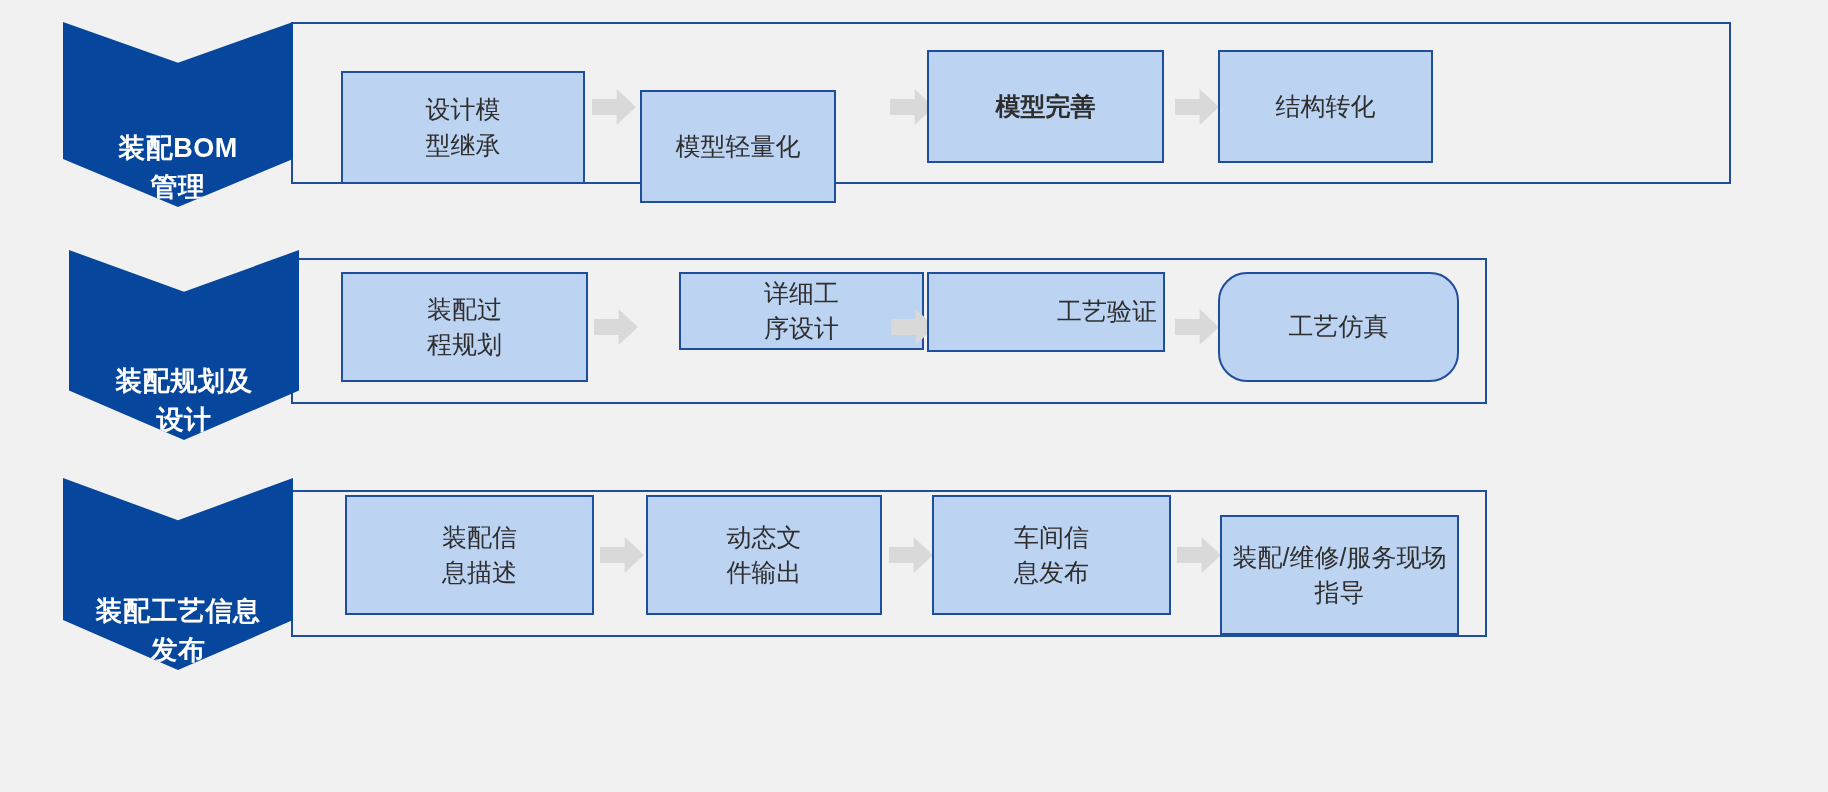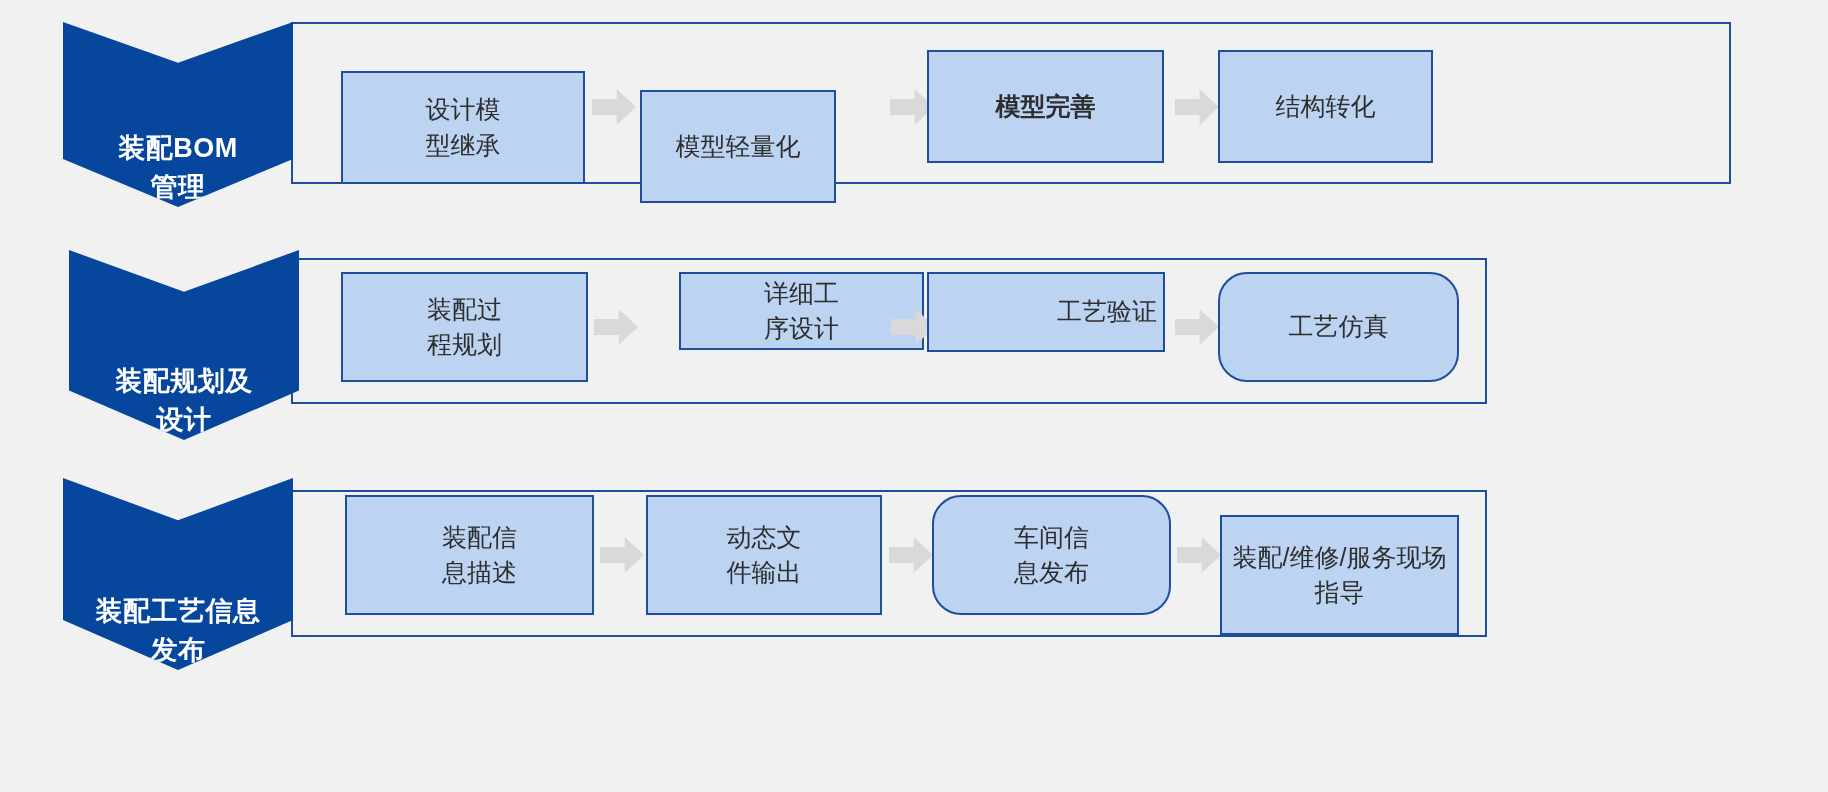--- a/index.html
+++ b/index.html
@@ -178,21 +178,21 @@
 
     <div class="arrow" style="left:600px; top:537px; width:44px; height:36px;"></div>
 
     <div class="step" style="left:646px; top:495px; width:236px; height:120px;">
       <span class="step-label">动态文
 件输出</span>
     </div>
 
     <div class="arrow" style="left:889px; top:537px; width:44px; height:36px;"></div>
 
-    <div class="step" style="left:932px; top:495px; width:239px; height:120px;border-radius:29px;">
+    <div class="step" style="left:932px; top:495px; width:239px; height:120px;">
       <span class="step-label">车间信
 息发布</span>
     </div>
 
     <div class="arrow" style="left:1177px; top:537px; width:44px; height:36px;"></div>
 
     <div class="step" style="left:1220px; top:495px; width:239px; height:120px;margin-top:20px;">
       <span class="step-label">装配/维修/服务现场
 指导</span>
     </div>

